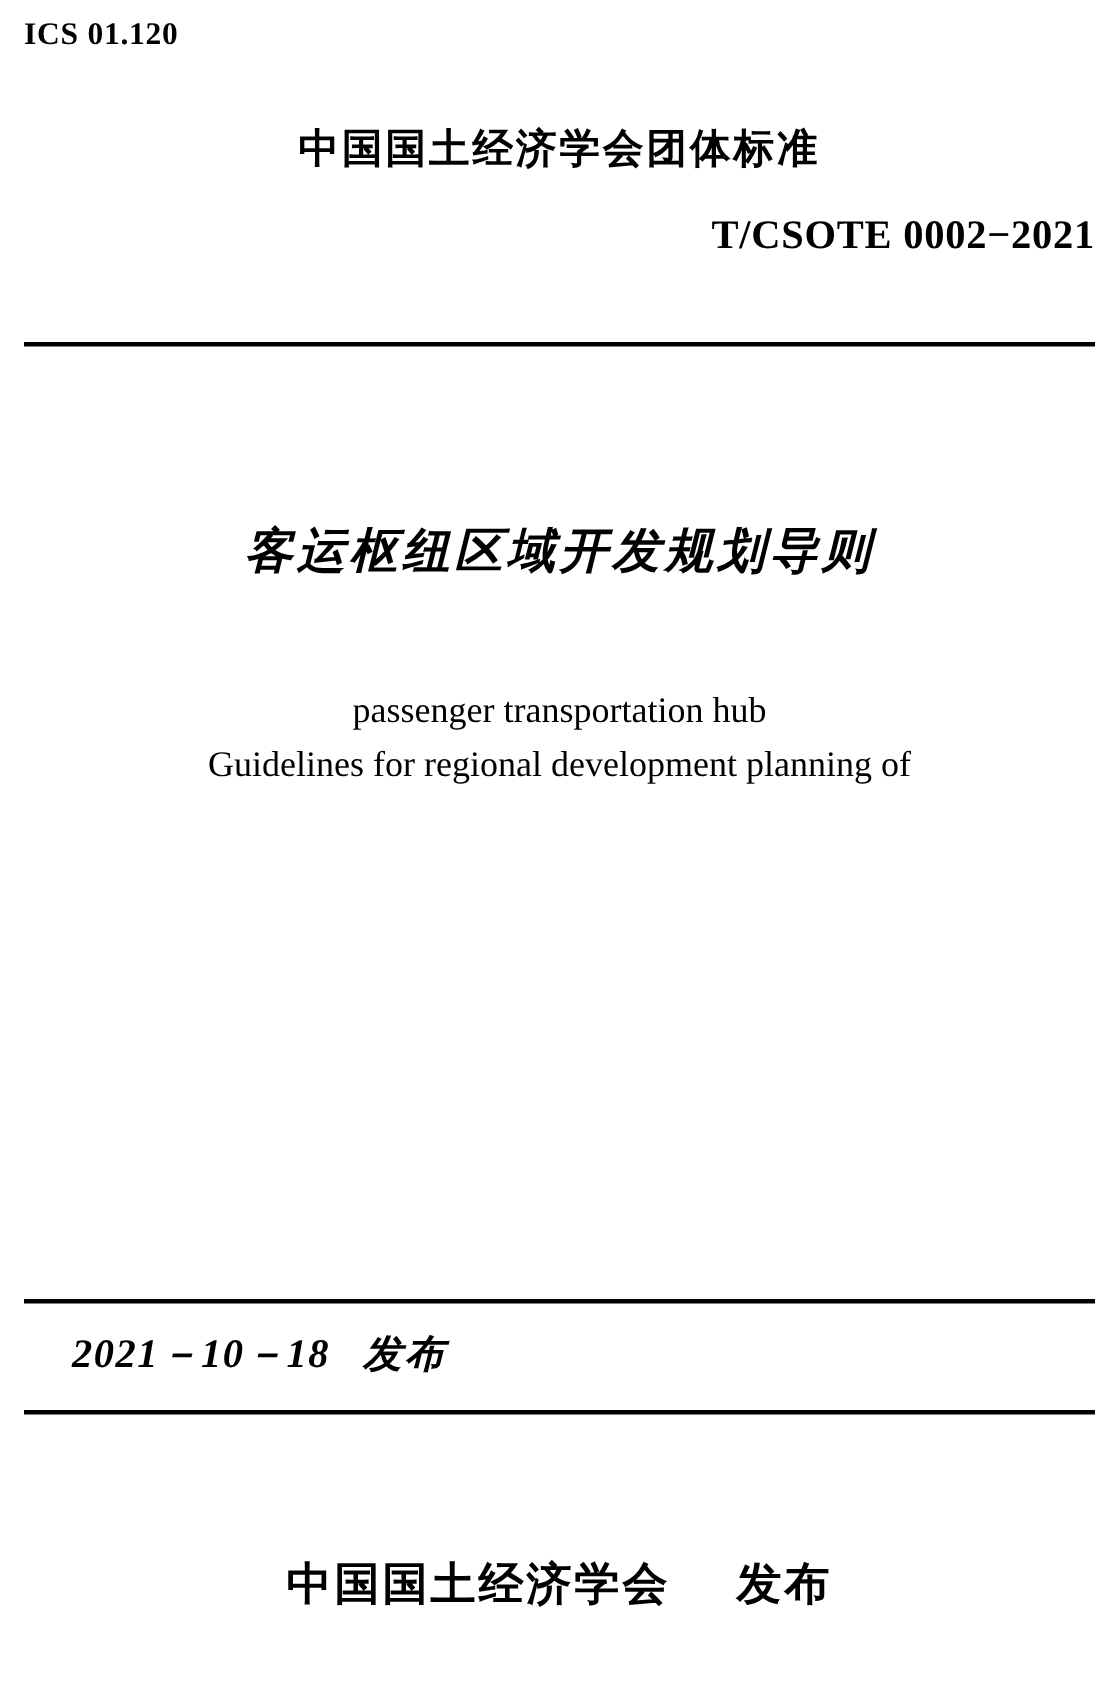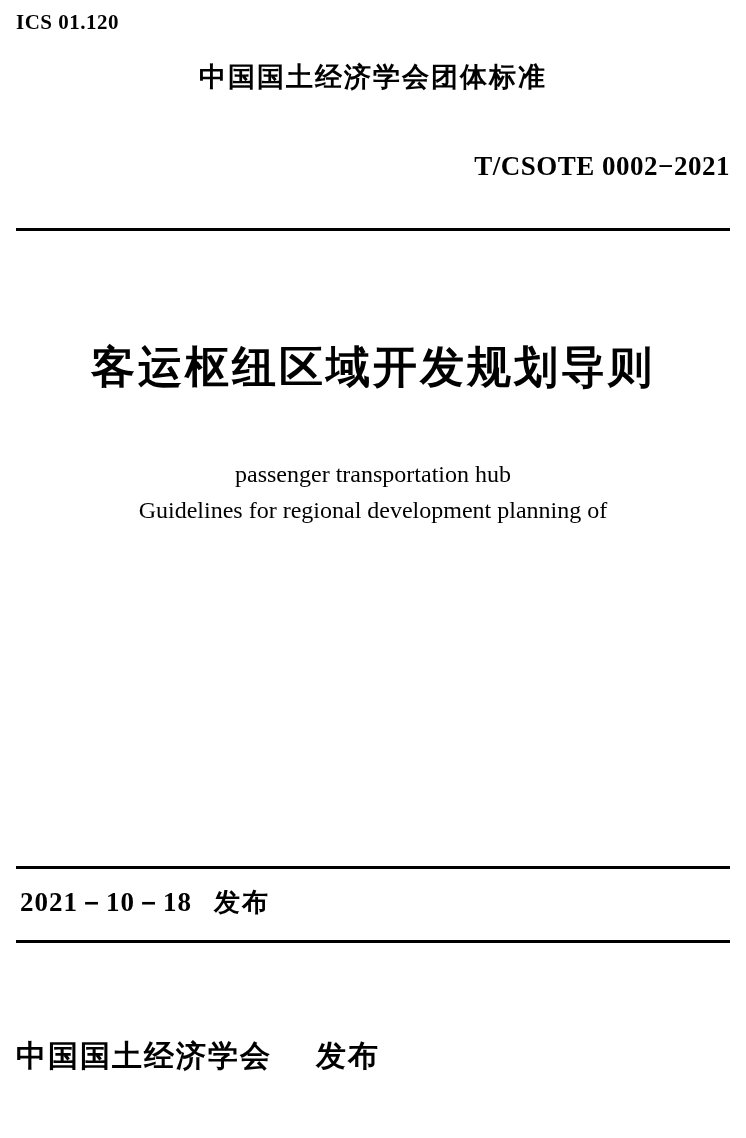--- a/index.html
+++ b/index.html
@@ -38,29 +38,29 @@
     font-size: 21px;
     line-height: 25px;
     letter-spacing: 0.5px;
   }
   .society-line {
     text-align: center;
     font-family: "DejaVu Sans", sans-serif;
     font-weight: bold;
     font-size: 27px;
     letter-spacing: 2px;
-    margin-top: 24px;
+    margin-top: 46px;
   }
   .std-number {
     text-align: right;
     font-family: "Liberation Serif", serif;
     font-weight: bold;
     font-size: 27px;
     letter-spacing: 0.5px;
-    margin-top: 56px;
+    margin-top: 24px;
   }
 
   .rule {
     position: absolute;
     left: 16px;
     width: 714px;
     background: #000;
   }
   .rule-top {
     top: 228px;
@@ -79,45 +79,47 @@
   .title-block {
     position: absolute;
     left: 16px;
     top: 340px;
     width: 714px;
     text-align: center;
   }
   .title-cn {
     font-family: "DejaVu Sans", sans-serif;
     font-weight: bold;
-    font-size: 44px;
+    font-size: 32px;
     letter-spacing: 3px;
     line-height: 54px;
+    font-style: italic;
   }
   .title-en {
     font-family: "Liberation Serif", serif;
     font-size: 24px;
     line-height: 36px;
     margin-top: 62px;
   }
   .title-en .en-line {
     display: block;
   }
 
   
   .dates-row {
     position: absolute;
-    left: 4px;
+    left: 32px;
     top: 884px;
     width: 714px;
     display: flex;
     justify-content: space-between;
     align-items: flex-end;
     padding: 0 16px;
     box-sizing: border-box;
+    font-style: italic;
   }
   .date-item {
     display: flex;
     align-items: baseline;
     white-space: nowrap;
   }
   .date-value {
     font-family: "Liberation Serif", serif;
     font-weight: bold;
     font-size: 27px;
@@ -130,21 +132,21 @@
     letter-spacing: 2px;
     margin-left: 22px;
   }
 
   
   .footer-block {
     position: absolute;
     left: 16px;
     top: 1036px;
     width: 714px;
-    text-align: left;
+    text-align: center;
     white-space: nowrap;
   }
   .footer-org {
     font-family: "DejaVu Sans", sans-serif;
     font-weight: bold;
     font-size: 30px;
     letter-spacing: 2px;
   }
   .footer-verb {
     font-family: "DejaVu Sans", sans-serif;

